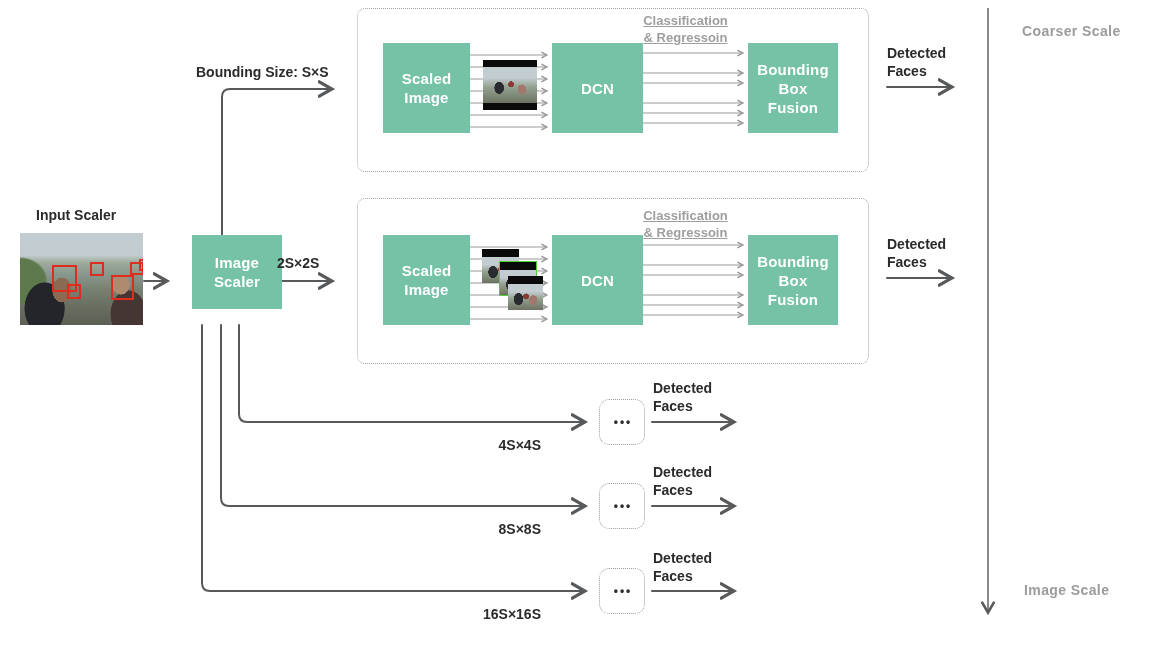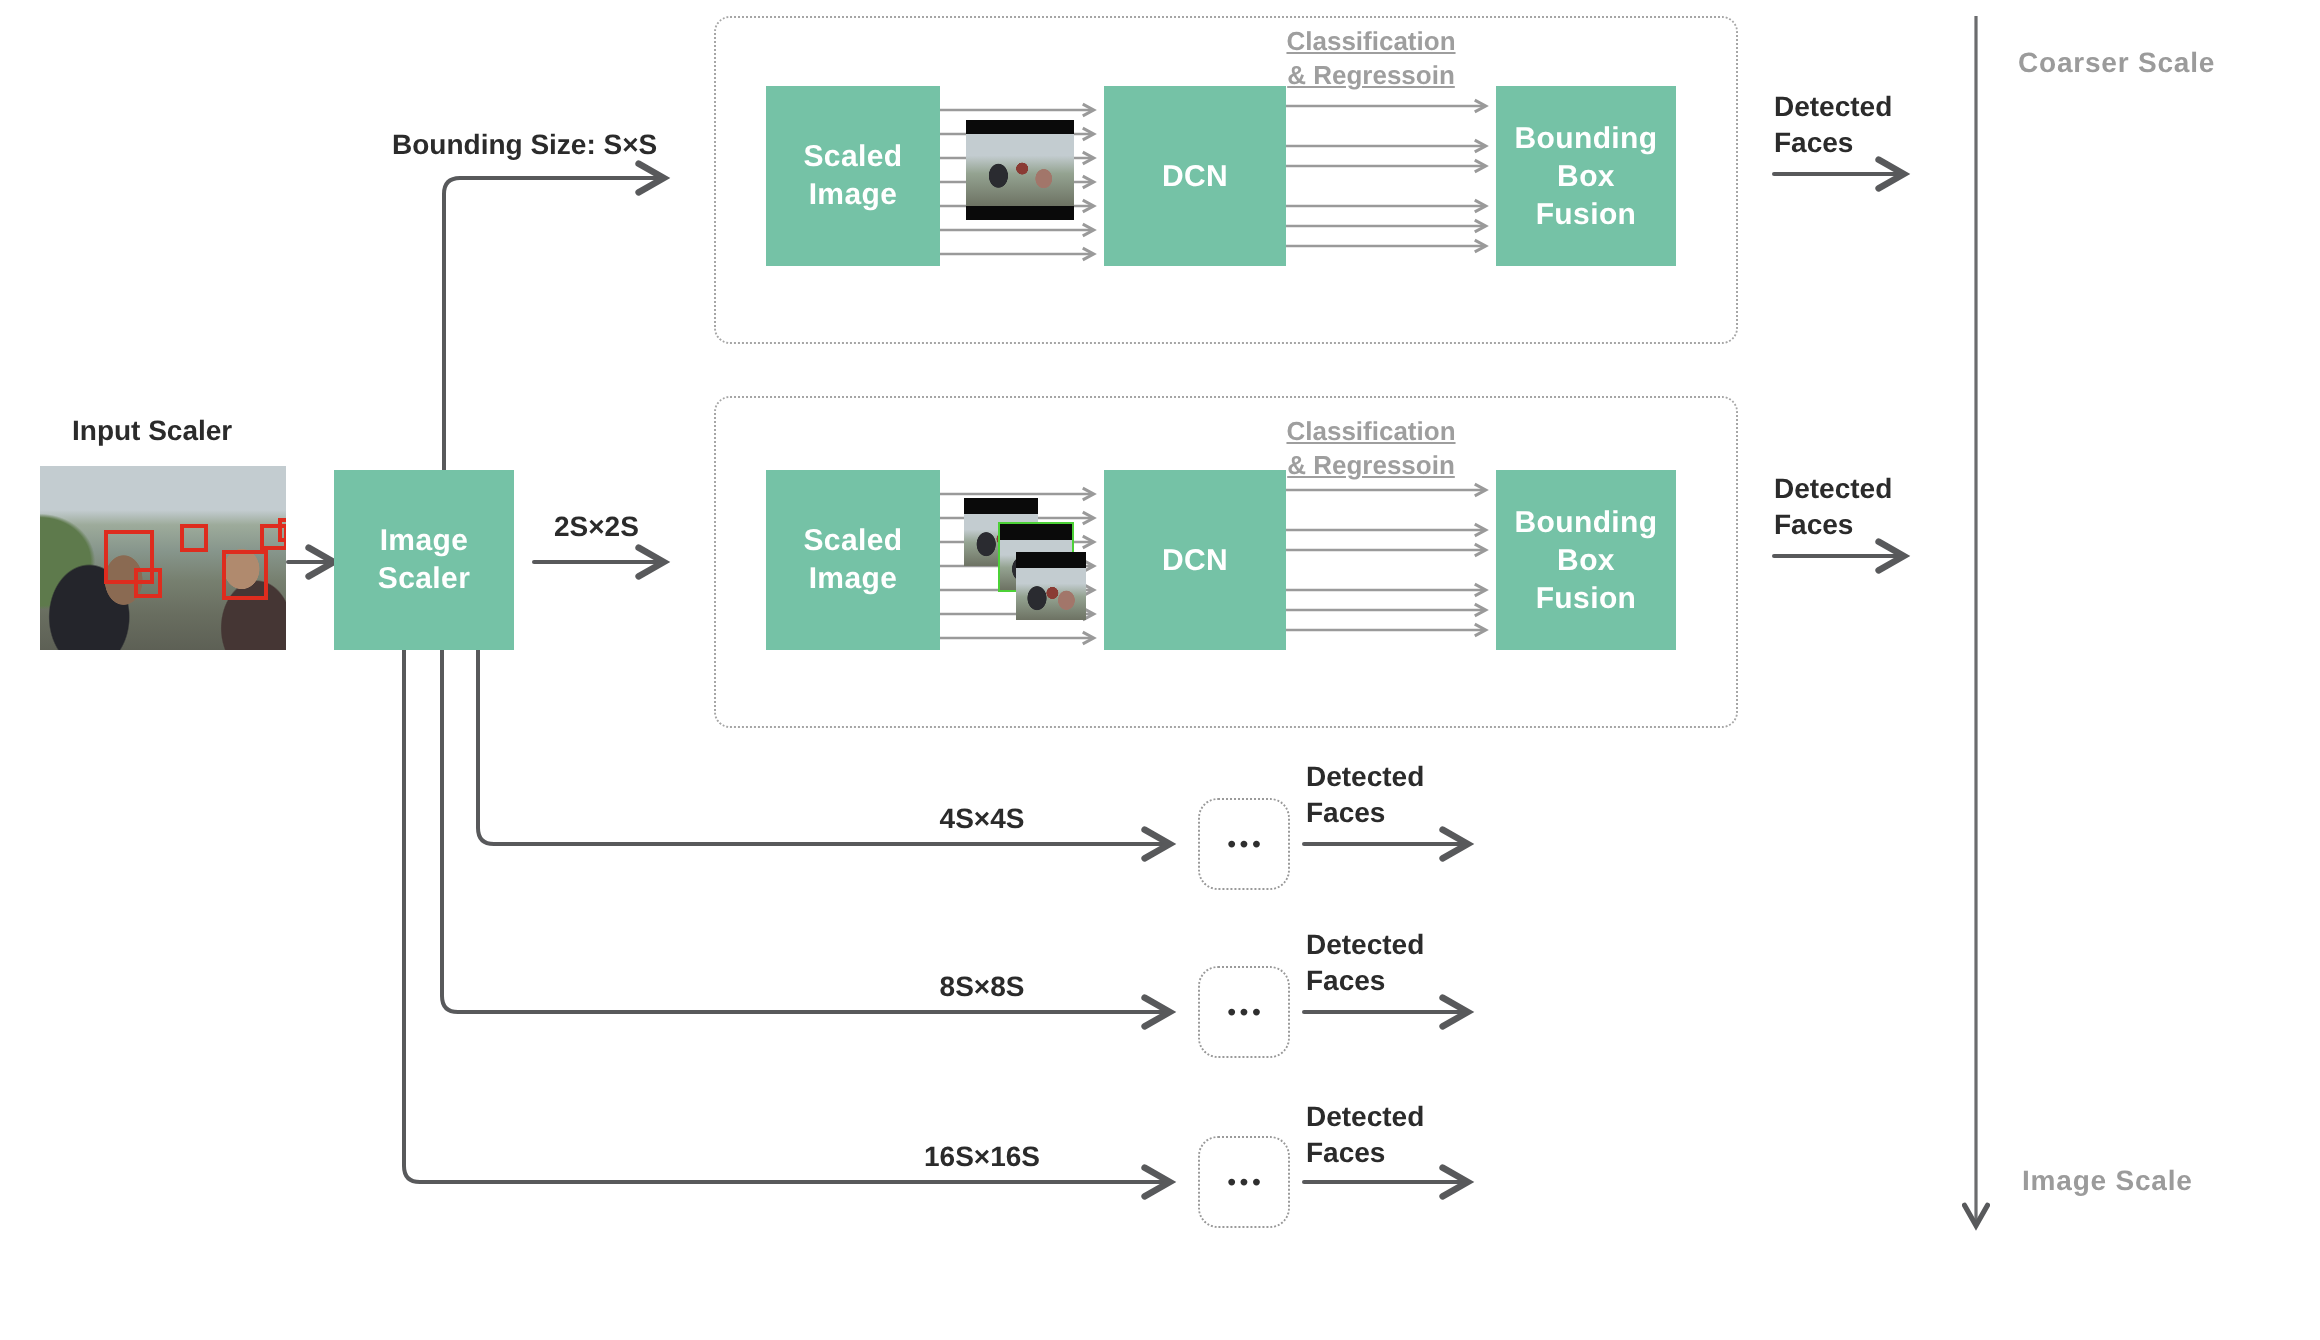--- a/index.html
+++ b/index.html
@@ -2,22 +2,22 @@
 <html><head>
 <meta charset="utf-8">
 <style>
   html,body{margin:0;padding:0;background:#ffffff;font-family:"Liberation Sans",sans-serif;}
   .canvas{position:relative;width:1160px;height:670px;background:#ffffff;overflow:hidden;}
   .wires{position:absolute;left:0;top:0;width:1160px;height:670px;}
   .gbox{position:absolute;background:#75c2a6;color:#ffffff;display:flex;align-items:center;justify-content:center;
         text-align:center;font-weight:bold;font-size:15px;line-height:19px;letter-spacing:.2px;}
   .dotbox{position:absolute;border:1.5px dotted #a6a6a6;border-radius:8px;background:transparent;}
   .lbl{position:absolute;font-size:14px;font-weight:bold;color:#2b2b2b;line-height:18px;white-space:nowrap;}
-  .lbl.gray{color:#9b9b9b;font-weight:600;letter-spacing:.4px;}
-  .lbl.rt{text-align:center;}
+  .lbl.gray{color:#9b9b9b;font-weight:600;letter-spacing:.4px;margin-left:13px;}
+  .lbl.rt{text-align:right;margin-top:36px;}
   .twoline span{display:block;}
   .cls{position:absolute;font-size:13px;font-weight:600;color:#9e9e9e;text-align:center;line-height:17px;text-decoration:underline;}
   .cls span{display:block;}
   .ell{position:absolute;width:44px;height:44px;border:1.6px dotted #9a9a9a;border-radius:10px;
        display:flex;align-items:center;justify-content:center;color:#2f2f2f;font-weight:bold;
        font-size:12px;letter-spacing:2px;text-indent:2px;}
   .photo{position:absolute;left:20px;top:233px;width:123px;height:92px;overflow:hidden;
     background:
       radial-gradient(ellipse 16px 21px at 34% 62%, #8a6a52 0 58%, transparent 60%),
       radial-gradient(ellipse 34px 44px at 20% 82%, #24252b 0 58%, transparent 60%),
@@ -114,21 +114,21 @@
   <div class="lbl" style="left:36px;top:206px">Input Scaler</div>
   <div class="photo">
     <i class="fb" style="left:32px;top:32px;width:21px;height:23px"></i>
     <i class="fb" style="left:91px;top:42px;width:19px;height:21px"></i>
     <i class="fb" style="left:70px;top:29px;width:10px;height:10px"></i>
     <i class="fb" style="left:47px;top:51px;width:10px;height:11px"></i>
     <i class="fb" style="left:110px;top:29px;width:10px;height:9px"></i>
     <i class="fb" style="left:119px;top:26px;width:8px;height:8px"></i>
   </div>
 
-  <div class="gbox" style="left:167px;top:235px;width:90px;height:90px">
+  <div class="gbox" style="left:192px;top:235px;width:90px;height:74px">
     <span style="width:70px">Image Scaler</span>
   </div>
 
   <div class="gbox" style="left:383px;top:43px;width:87px;height:90px">
     <span style="width:64px">Scaled Image</span>
   </div>
   <div class="gbox" style="left:552px;top:43px;width:91px;height:90px">
     <span>DCN</span>
   </div>
   <div class="gbox" style="left:748px;top:43px;width:90px;height:90px">

